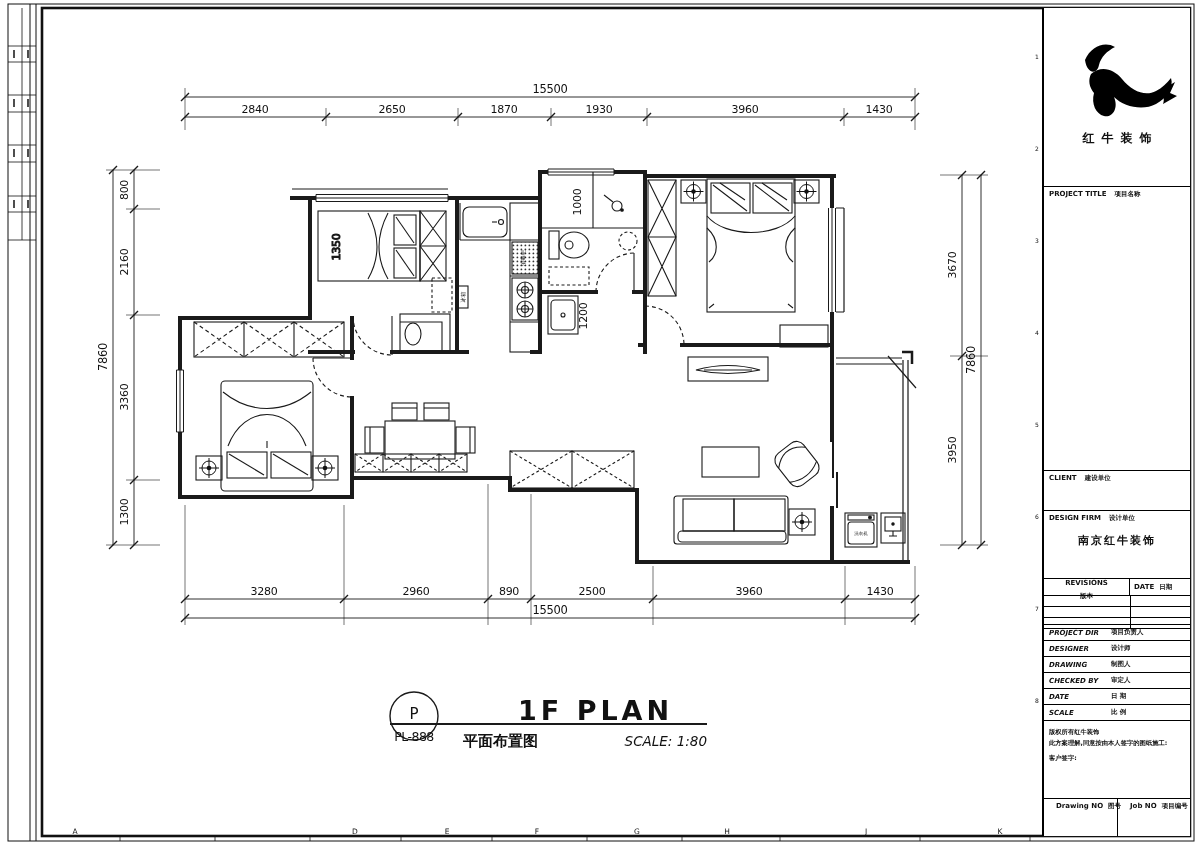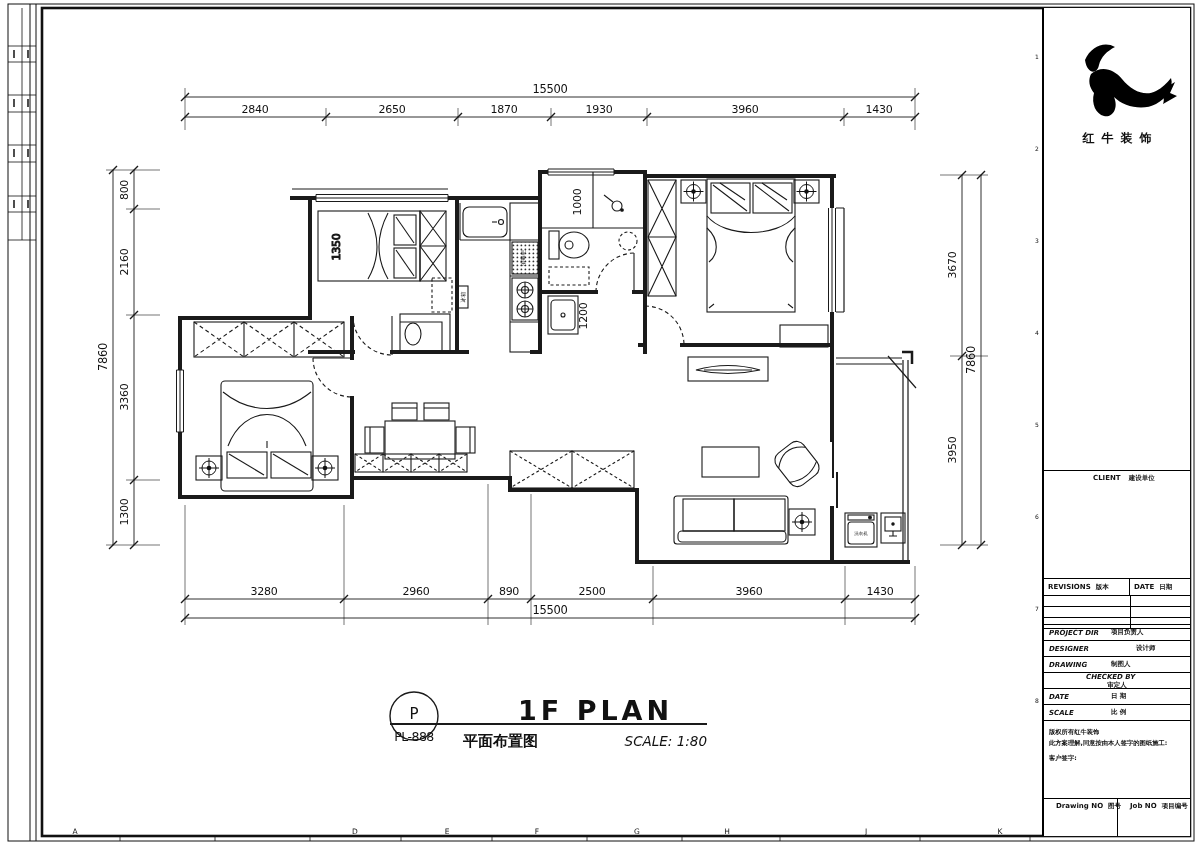--- a/index.html
+++ b/index.html
@@ -16,21 +16,21 @@
   .lblrow{display:flex;align-items:flex-start;gap:8px;padding:3px 5px 0 5px;}
   .en{font-size:7px;font-weight:bold;letter-spacing:0;white-space:nowrap;}
   .zh{font-size:6.5px;font-weight:bold;white-space:nowrap;}
   .logo-wrap{position:absolute;top:0;left:0;width:100%;height:178px;text-align:center;}
   .brandname{position:absolute;top:122px;width:100%;text-align:center;font-size:12px;
              font-weight:bold;letter-spacing:7px;text-indent:7px;}
   .firmvalue{text-align:center;font-size:11px;font-weight:bold;margin-top:10px;letter-spacing:2px;}
   .revgrid{position:absolute;left:0;top:570px;width:100%;box-sizing:border-box;}
   .revhead{display:flex;border-top:1.5px solid #000;border-bottom:1px solid #000;height:16px;}
   .revcell{display:flex;gap:5px;align-items:center;padding:0 4px;box-sizing:border-box;}
-  .revcell.c1{width:86px;border-right:1px solid #000;}
+  .revcell.c1{width:86px;border-right:1px solid #000;flex-direction:column;}
   .revcell.c2{flex:1;}
   .revrow{display:flex;height:10px;border-bottom:1px solid #000;}
   .revrow .a{width:86px;border-right:1px solid #000;}
   .inforow{position:absolute;left:0;width:100%;height:16px;border-top:1px solid #000;
            box-sizing:border-box;display:flex;align-items:center;padding:0 5px;}
   .inforow .en{width:62px;font-style:italic;}
   .notes{position:absolute;left:0;top:712px;width:100%;height:78px;border-top:1.5px solid #000;
          box-sizing:border-box;padding:5px 5px;font-size:6.3px;font-weight:bold;line-height:1.75;}
   .bottomrow{position:absolute;left:0;top:790px;width:100%;height:38px;border-top:1.5px solid #000;
              box-sizing:border-box;display:flex;}
@@ -435,29 +435,42 @@
 
   <div class="logo-wrap">
     <svg width="120" height="90" viewBox="0 0 120 90" style="margin-top:28px;">
       <path fill="#000" d="M28,24 C34,10 48,5 58,11 C50,15 44,21 42,29 C40,39 30,38 28,24 Z"></path>
       <path fill="#000" d="M34,38 C44,29 57,33 65,43 C75,55 88,61 99,55 C105,52 110,47 114,42 C117,51 110,62 99,68 C86,75 67,71 57,61 C62,73 55,82 47,80 C39,78 34,68 37,57 C32,51 31,44 34,38 Z"></path>
       <path fill="#000" d="M103,55 L118,46 L113,57 L120,60 L106,68 C108,63 106,58 103,55 Z"></path>
     </svg>
     <div class="brandname">红牛装饰</div>
   </div>
 
-
-
-  <div class="tsec" style="top:462px;height:40px;padding-left:44px;">
+  <div class="tsec" style="top:178px;height:238px;">
+    <div class="lblrow">
+      <span class="en">PROJECT TITLE</span>
+      <span class="zh">项目名称</span>
+    </div>
+  </div>
+
+
+  <div class="tsec" style="top:462px;height:40px;">
     <div class="lblrow">
       <span class="en">CLIENT</span>
       <span class="zh">建设单位</span>
     </div>
   </div>
 
+  <div class="tsec" style="top:502px;height:68px;">
+    <div class="lblrow">
+      <span class="en">DESIGN FIRM</span>
+      <span class="zh">设计单位</span>
+    </div>
+    <div class="firmvalue">南京红牛装饰</div>
+  </div>
 
   <div class="revgrid">
     <div class="revhead">
       <div class="revcell c1">
         <span class="en">REVISIONS</span>
         <span class="zh">版本</span>
       </div>
       <div class="revcell c2">
         <span class="en">DATE</span>
         <span class="zh">日期</span>
@@ -471,29 +484,29 @@
         </div>
     <div class="revrow">
           <div class="a"></div>
         </div>
   </div>
 
   <div class="inforow" style="top:616px;">
     <span class="en">PROJECT DIR</span>
     <span class="zh">项目负责人</span>
   </div>
-  <div class="inforow" style="top:632px;gap:25px;">
+  <div class="inforow" style="top:632px;">
     <span class="en">DESIGNER</span>
     <span class="zh">设计师</span>
   </div>
   <div class="inforow" style="top:648px;">
     <span class="en">DRAWING</span>
     <span class="zh">制图人</span>
   </div>
-  <div class="inforow" style="top:664px;flex-direction:column;">
+  <div class="inforow" style="top:664px;">
     <span class="en">CHECKED BY</span>
     <span class="zh">审定人</span>
   </div>
   <div class="inforow" style="top:680px;">
     <span class="en">DATE</span>
     <span class="zh">日 期</span>
   </div>
   <div class="inforow" style="top:696px;">
     <span class="en">SCALE</span>
     <span class="zh">比 例</span>

